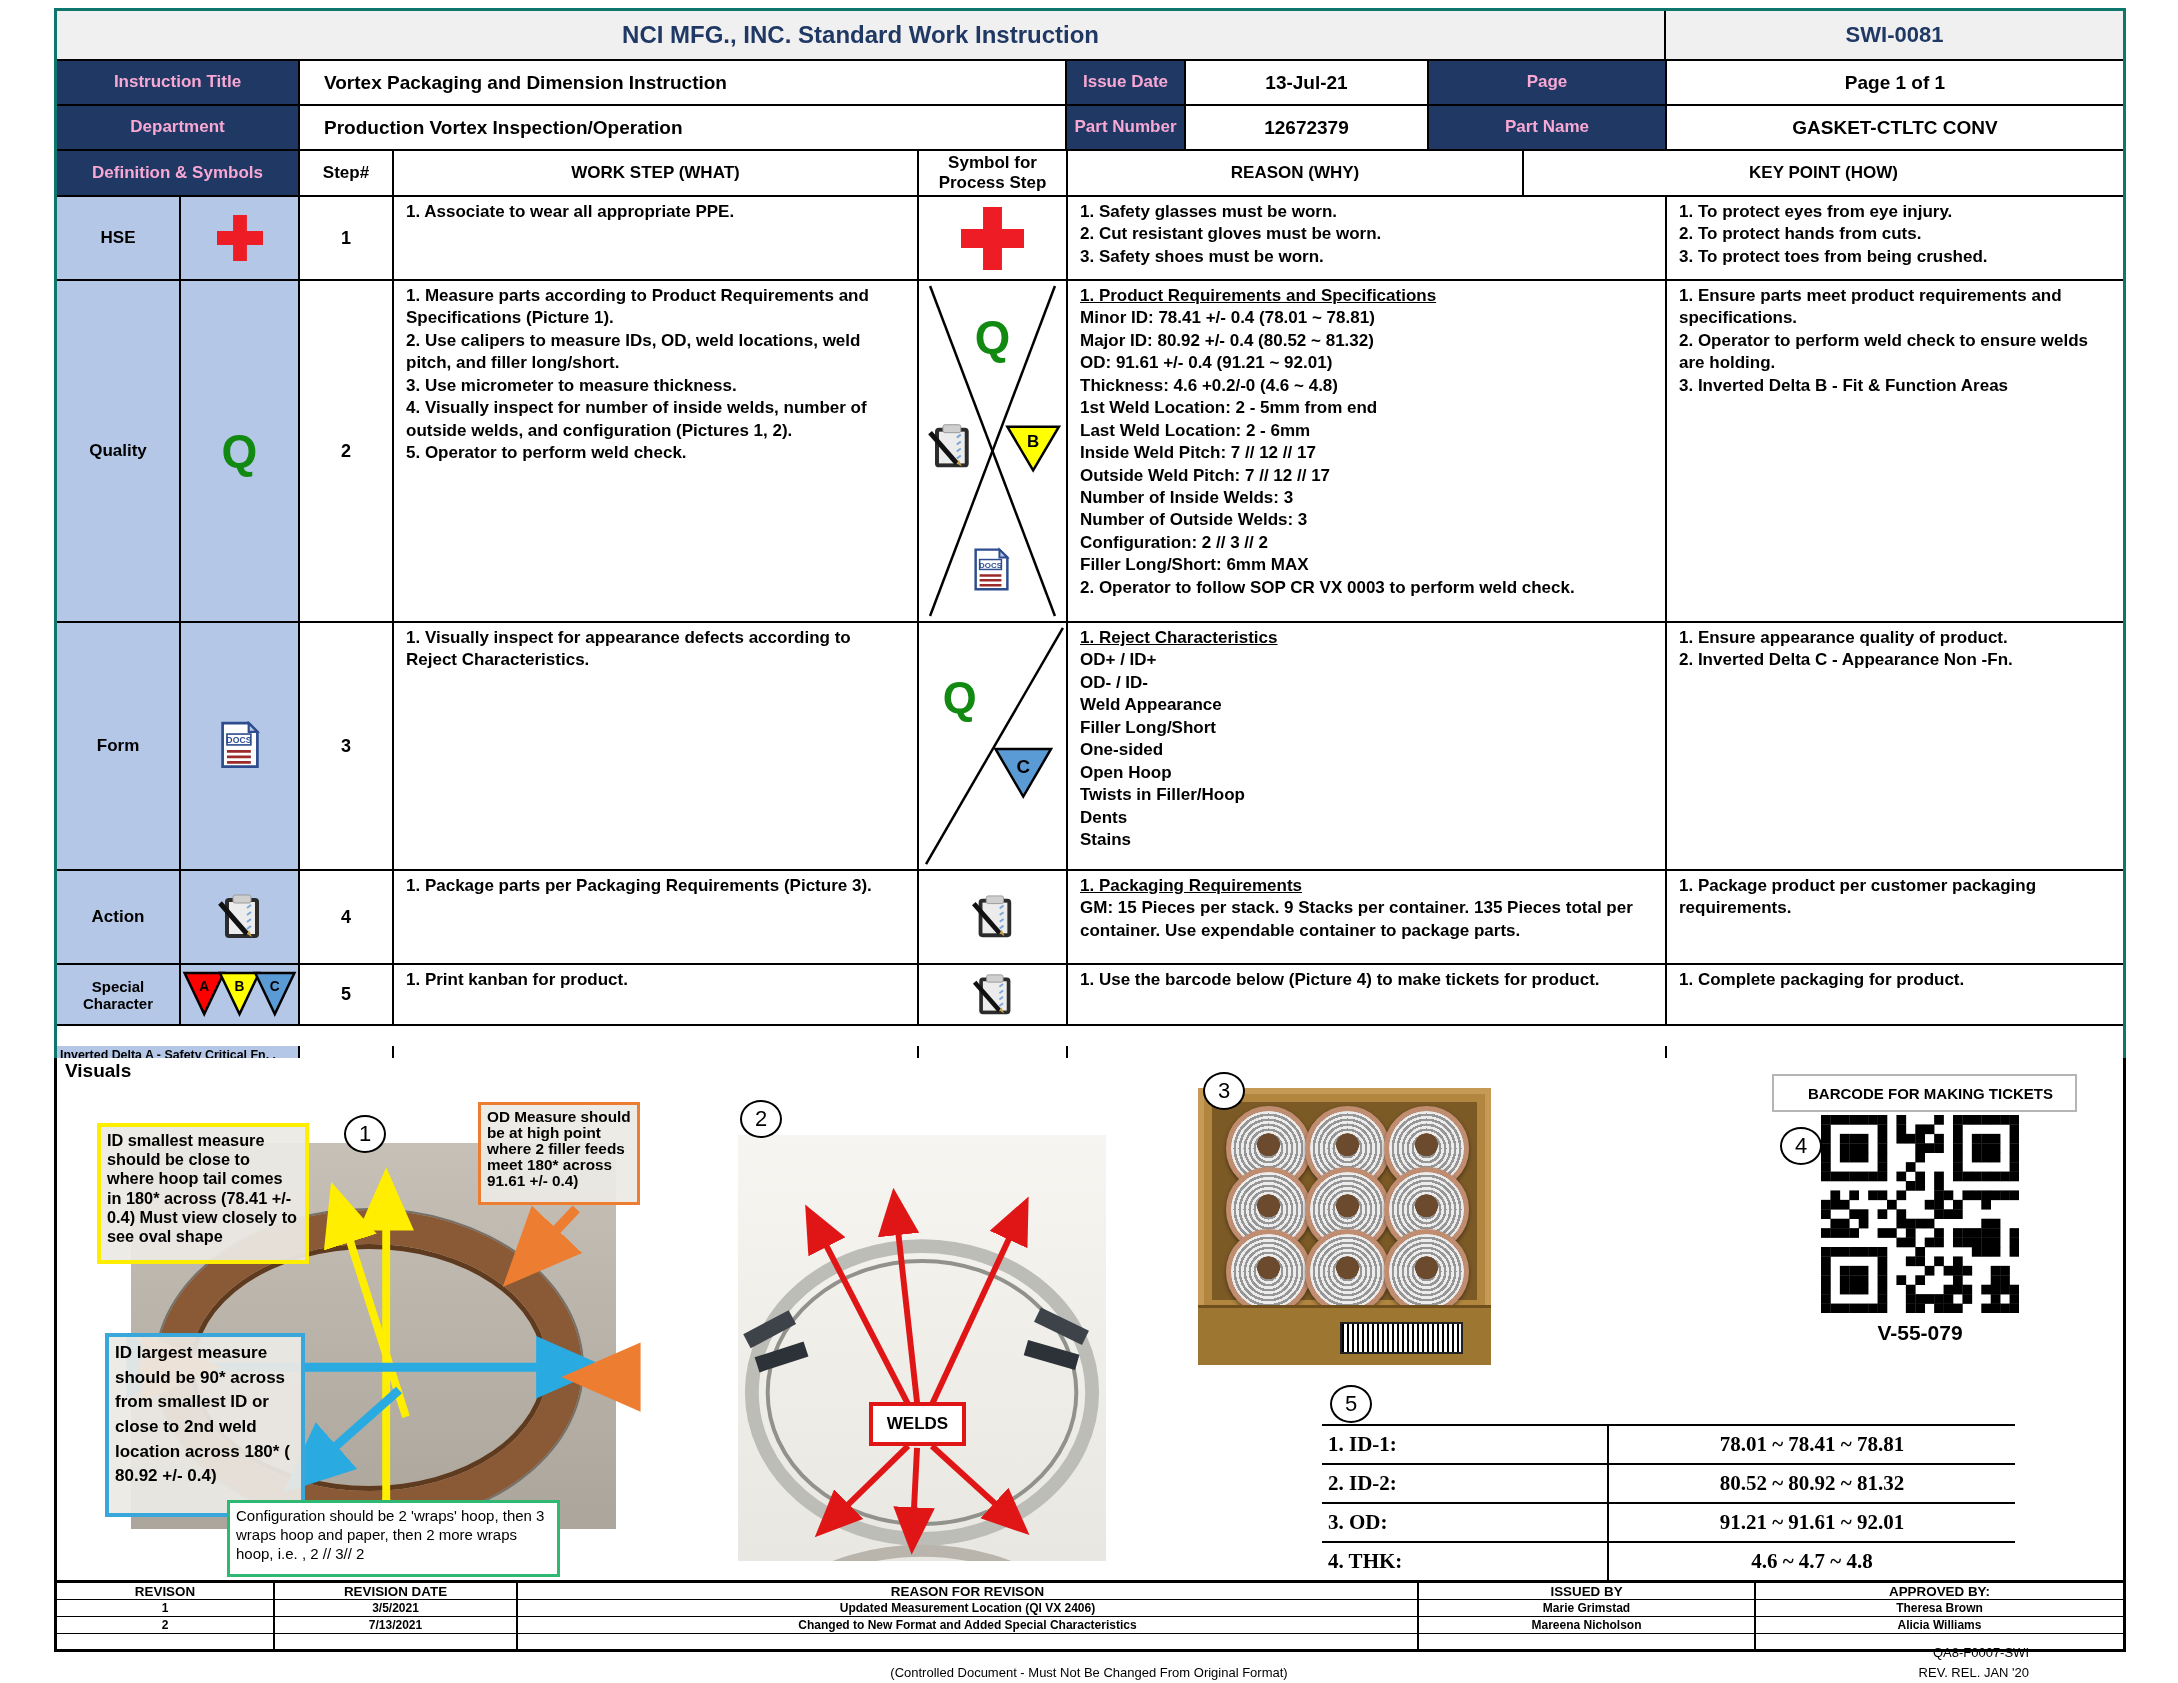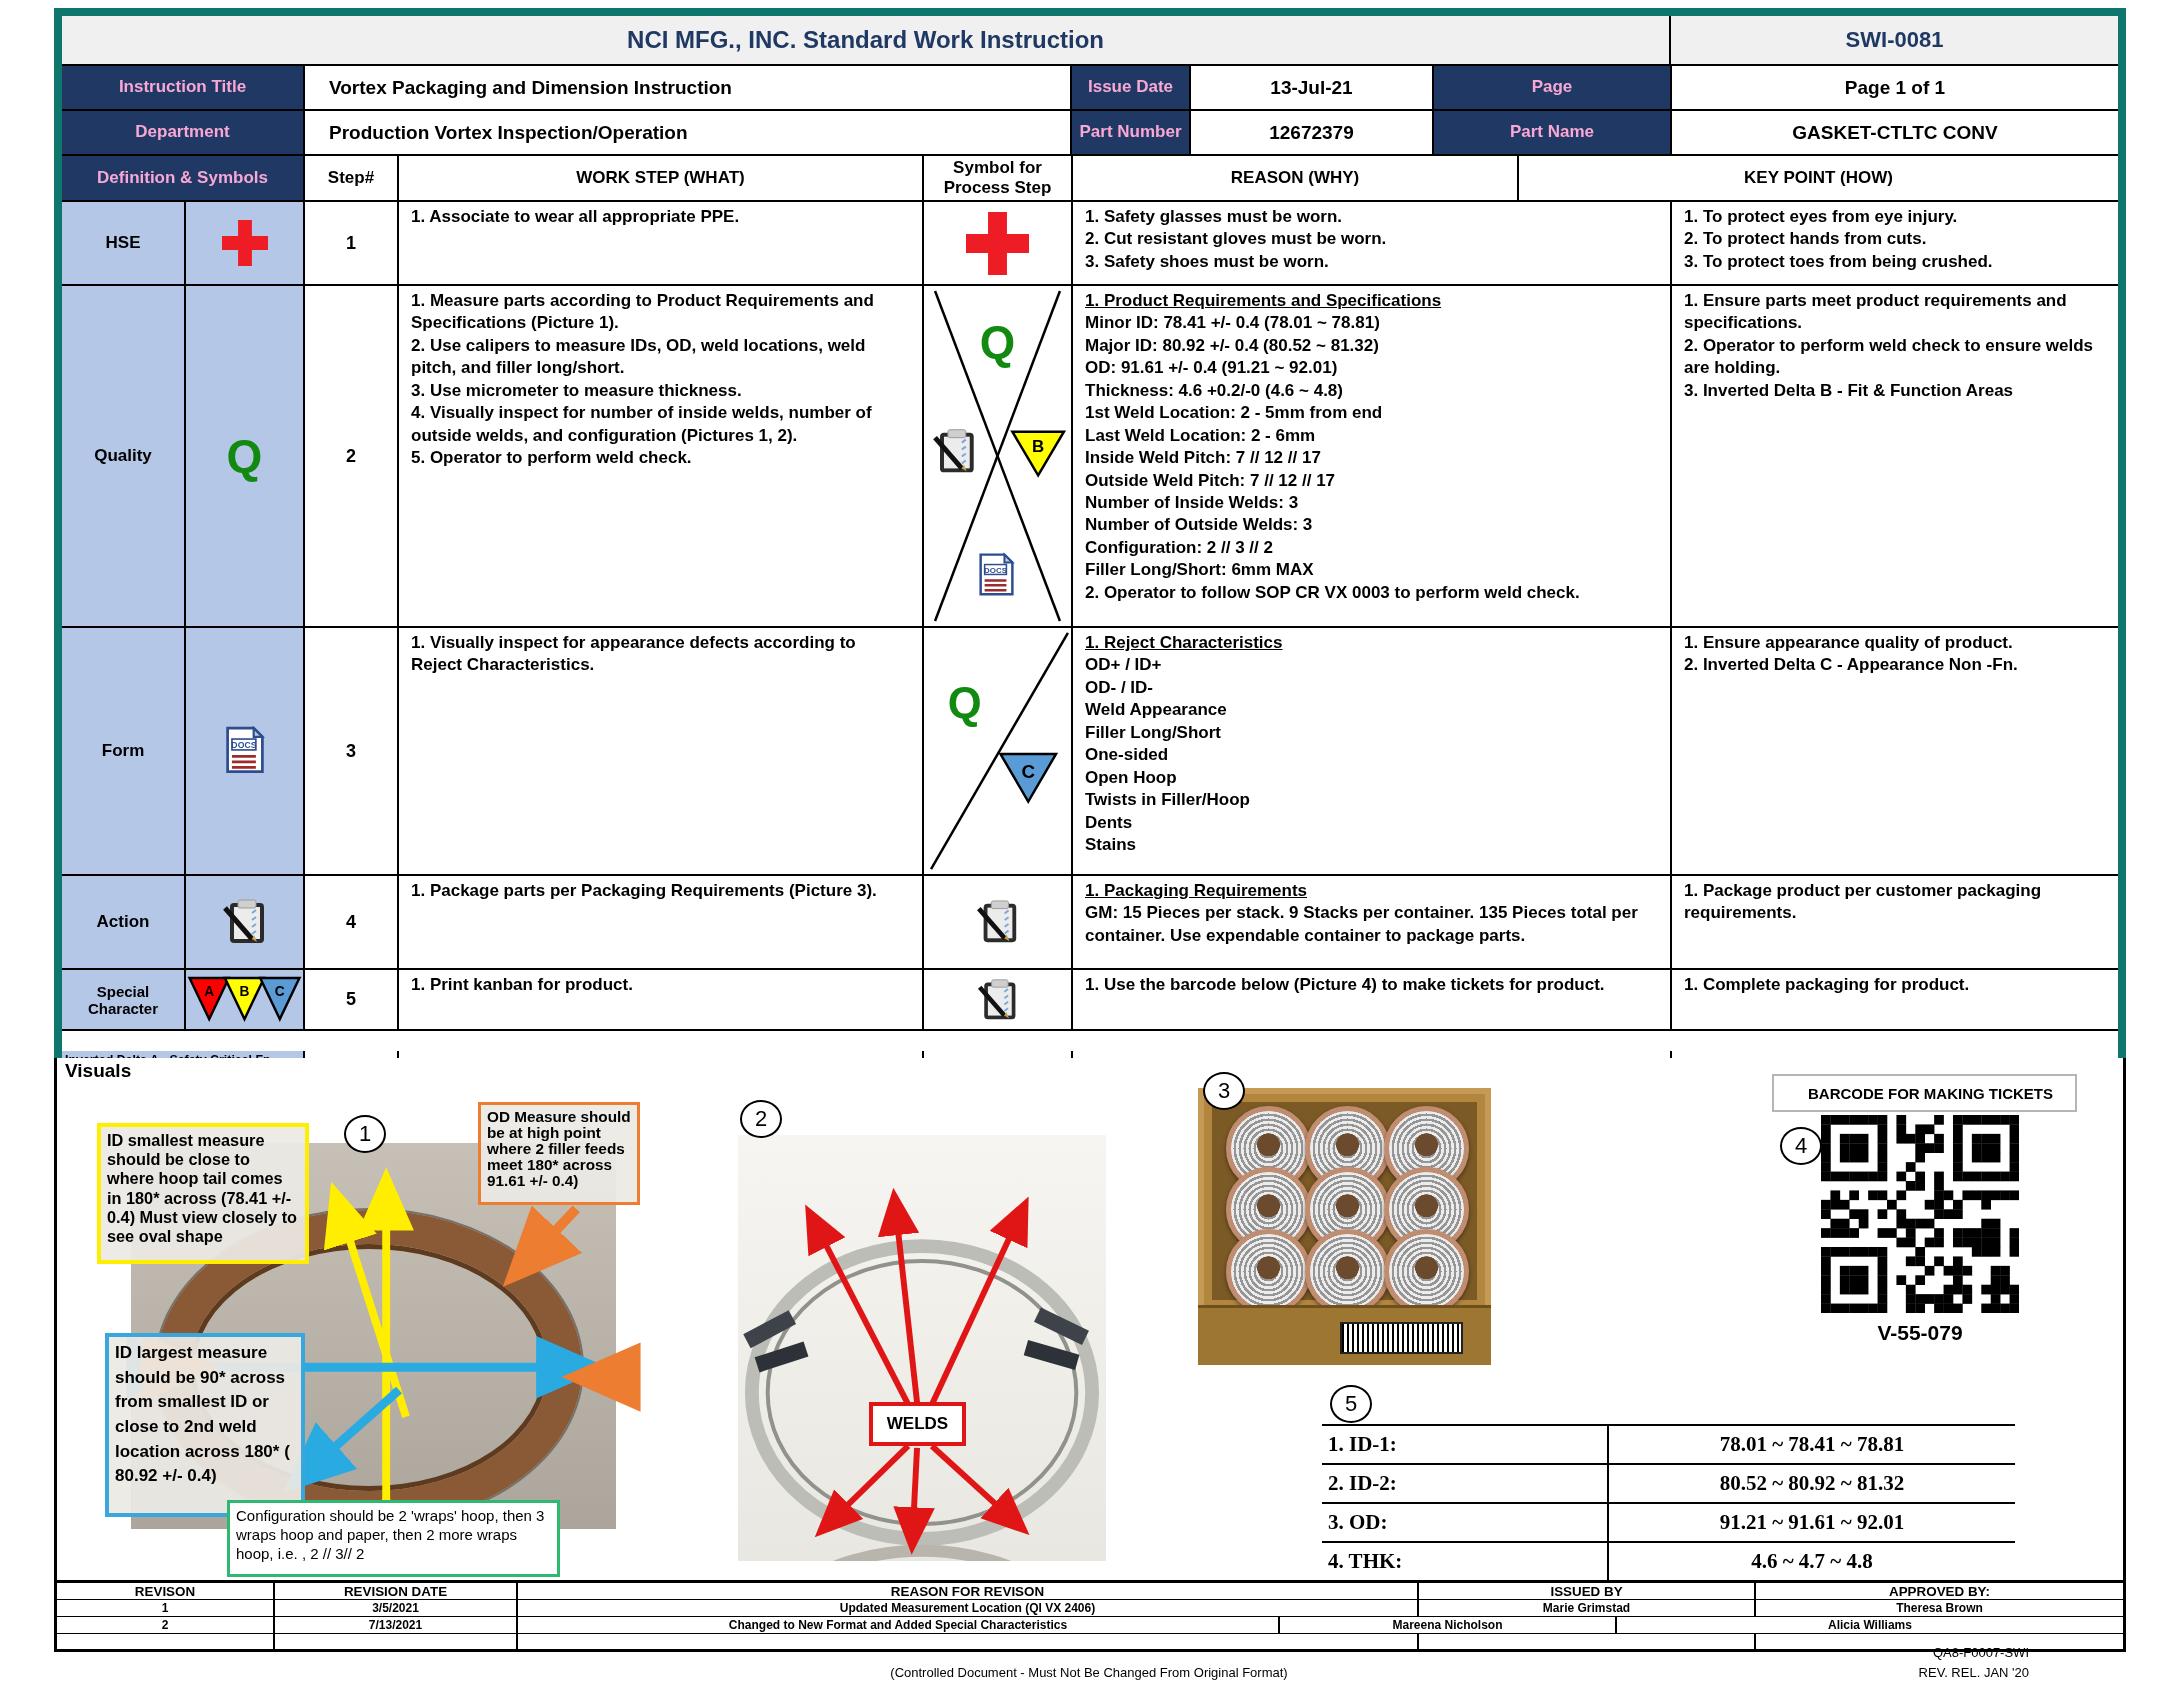--- a/index.html
+++ b/index.html
@@ -1,19 +1,19 @@
 <!DOCTYPE html>
 <html><head>
 <meta charset="utf-8">
 <style>
   html,body{margin:0;padding:0;background:#fff;}
   body{width:2178px;height:1683px;position:relative;font-family:"Liberation Sans",sans-serif;color:#000;}
   .pre{white-space:pre-line;}
   
-  .sheet{position:absolute;left:54px;top:8px;width:2072px;border:8px solid #0f766e;background:#fff;box-sizing:border-box;}
+  .sheet{position:absolute;left:54px;top:8px;width:2072px;border:3px solid #0f766e;background:#fff;box-sizing:border-box;}
   .row{display:flex;}
   .c{border-right:2px solid #000;border-bottom:2px solid #000;box-sizing:border-box;position:relative;overflow:hidden;}
   .row .c:last-child{border-right:none;}
   .row.last .c{border-bottom:none;margin-top:20px;}
   .grayhead{background:#f0f0f0;color:#1f3864;font-weight:bold;font-size:24px;display:flex;align-items:center;justify-content:center;}
   .navy{background:#1f3864;color:#f9a8d4;font-weight:bold;font-size:17px;display:flex;align-items:center;justify-content:center;text-align:center;line-height:1.1;}
   .val{font-weight:bold;font-size:19px;display:flex;align-items:center;}
   .val.left{padding-left:24px;justify-content:flex-start;}
   .val.center{justify-content:center;text-align:center;}
   .colhead{font-weight:bold;font-size:17px;display:flex;align-items:center;justify-content:center;text-align:center;background:#fff;}
@@ -638,21 +638,21 @@
   <div class="row rev-d">
     <div class="rc" style="width:218px">1</div>
     <div class="rc" style="width:243px">3/5/2021</div>
     <div class="rc" style="width:901px">Updated Measurement Location (QI VX 2406)</div>
     <div class="rc" style="width:337px">Marie Grimstad</div>
     <div class="rc" style="flex:1">Theresa Brown</div>
   </div>
   <div class="row rev-d">
     <div class="rc" style="width:218px">2</div>
     <div class="rc" style="width:243px">7/13/2021</div>
-    <div class="rc" style="width:762px">Changed to New Format and Added Special Characteristics</div>
+    <div class="rc" style="width:901px">Changed to New Format and Added Special Characteristics</div>
     <div class="rc" style="width:337px">Mareena Nicholson</div>
     <div class="rc" style="flex:1">Alicia Williams</div>
   </div>
   <div class="row rev-e last">
     <div class="rc" style="width:218px"></div>
     <div class="rc" style="width:243px"></div>
     <div class="rc" style="width:901px"></div>
     <div class="rc" style="width:337px"></div>
     <div class="rc" style="flex:1"></div>
   </div>

